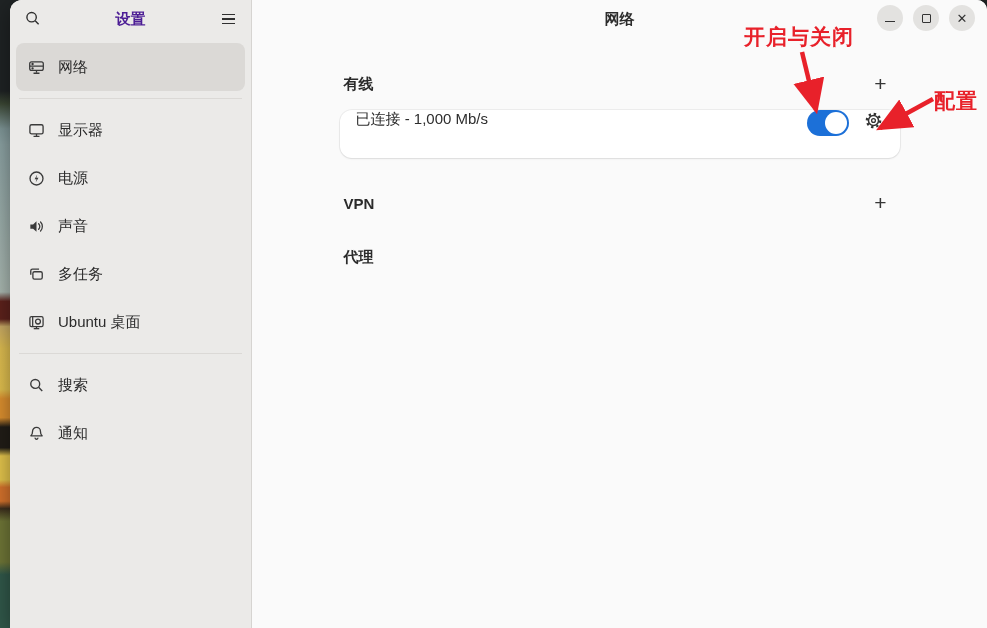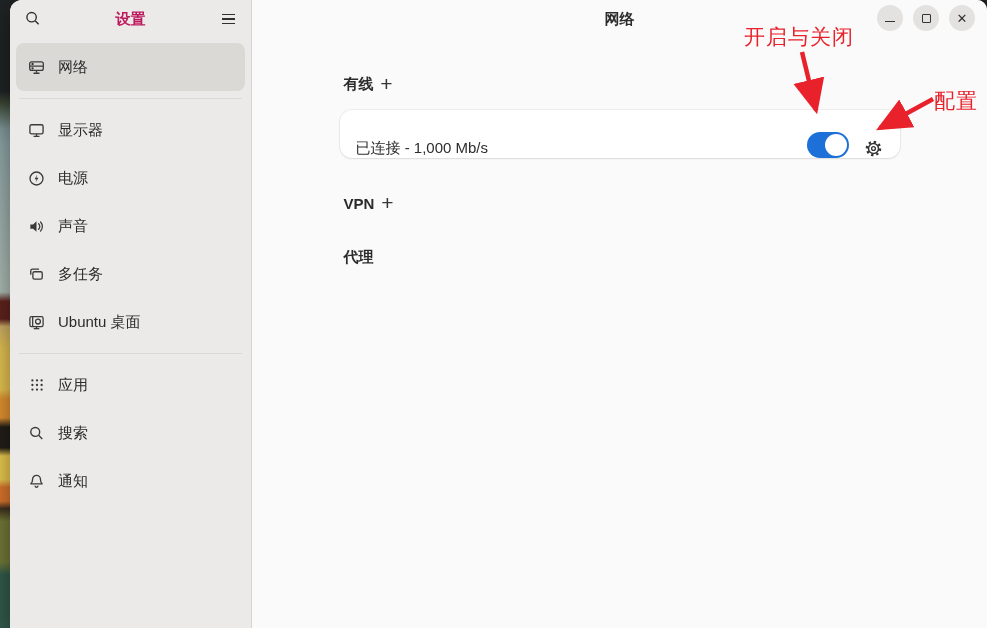--- a/index.html
+++ b/index.html
@@ -28,21 +28,21 @@
     z-index: 1;
   }
 
   
   .sidebar { width: 242px; flex: none; background: #ebeae8; border-right: 1px solid #d6d4d1; }
   .sidebar-header { height: 38px; display: flex; align-items: center; padding: 0 8px; }
   .icon-btn {
     width: 30px; height: 30px; border: none; background: transparent; padding: 0;
     display: flex; align-items: center; justify-content: center; border-radius: 6px; cursor: pointer;
   }
-  .sidebar-title { flex: 1; text-align: center; font-weight: 700; font-size: 15px; color: #be185d; }
+  .sidebar-title { flex: 1; text-align: center; font-weight: 700; font-size: 15px; color: #4c1d95; }
   .hamburger { display: flex; flex-direction: column; gap: 3.2px; }
   .hamburger span { width: 13px; height: 1.5px; background: #2f2f2f; }
 
   .sidebar-list { padding: 5px 6px 0; }
   .side-row {
     height: 48px; border-radius: 8px; display: flex; align-items: center;
     gap: 13px; padding: 0 12px; font-size: 15px; color: #2b2b2b; cursor: pointer;
   }
   .side-row.selected { background: #dbd9d6; }
   .side-row .glyph { width: 17px; height: 20px; display: flex; align-items: center; justify-content: center; flex: none; }
@@ -57,45 +57,45 @@
     width: 26px; height: 26px; border-radius: 50%; border: none; padding: 0; cursor: pointer;
     background: #e3e2e0; display: flex; align-items: center; justify-content: center; color: #333;
   }
   .glyph-min { width: 10px; height: 1.6px; background: #333; margin-top: 7px; }
   .glyph-max { width: 9px; height: 9px; border: 1.5px solid #333; border-radius: 1px; }
   .glyph-close { font-size: 13px; line-height: 1; color: #333; font-weight: 400; }
 
   .content { width: 560px; margin: 0 auto; padding-top: 37px; }
   .section { margin-bottom: 36px; }
   .section-header {
-    display: flex; align-items: center; justify-content: flex-start;
+    display: flex; align-items: center; justify-content: space-between;
     font-weight: 700; font-size: 15px; color: #2b2b2b; height: 18px;
     margin-bottom: 17px; padding-left: 4px;
   }
   .add-btn {
     border: none; background: none; cursor: pointer; padding: 0; margin-right: 6px;
     font-size: 21px; font-weight: 400; color: #363636; width: 26px; height: 24px; line-height: 22px; text-align: center;
   }
   .card {
     background: #fff; border-radius: 12px; height: 48px;
     box-shadow: 0 0 0 1px rgba(0,0,0,.05), 0 1px 2px rgba(0,0,0,.08);
-    display: flex; align-items: flex-end; padding: 0 16px; font-size: 15px; color: #2d2d2d;
+    display: flex; align-items: flex-start; padding: 0 16px; font-size: 15px; color: #2d2d2d;
   }
   .card .label { flex: 1; }
 
   .toggle { width: 42px; height: 26px; border-radius: 13px; background: #1c70d8; position: relative; flex: none; cursor: pointer; }
   .toggle .knob { position: absolute; right: 2px; top: 2px; width: 22px; height: 22px; border-radius: 50%; background: #fff; }
   .gear-btn { margin-left: 15px; border: none; background: none; padding: 0; cursor: pointer; width: 20px; height: 20px; display: flex; align-items: center; justify-content: center; }
 
   .proxy-icon { margin-right: 13px; display: flex; align-items: center; }
   .status { color: #9a9a9a; margin-right: 10px; font-size: 15px; }
 
   
   .note {
-    position: absolute; z-index: 30; color: #e8212a; font-weight: 400;
+    position: absolute; z-index: 30; color: #e8212a; font-weight: 700;
     font-size: 21px; letter-spacing: 1px; pointer-events: none; white-space: nowrap;
   }
   .note-toggle { left: 744px; top: 23px; }
   .note-config { left: 934px; top: 87px; }
   .arrows { position: absolute; left: 0; top: 0; z-index: 29; pointer-events: none; }
 </style>
 </head>
 <body>
 
 <div class="wallpaper"></div>
@@ -189,36 +189,20 @@
             <circle cx="9.4" cy="7.1" r="2.3"></circle>
             <line x1="8" y1="12" x2="8" y2="13.4"></line>
               <line x1="5.4" y1="13.8" x2="10.6" y2="13.8"></line>
           </svg>
         </span>
         <span>Ubuntu 桌面</span>
       </div>
 
       <div class="sep"></div>
 
-      <div class="side-row">
-        <span class="glyph">
-          <svg width="16" height="16" viewBox="0 0 16 16" fill="#3a3a3a">
-            <circle cx="3.4" cy="3.4" r="1.15"></circle>
-              <circle cx="8" cy="3.4" r="1.15"></circle>
-              <circle cx="12.6" cy="3.4" r="1.15"></circle>
-            <circle cx="3.4" cy="8" r="1.15"></circle>
-              <circle cx="8" cy="8" r="1.15"></circle>
-              <circle cx="12.6" cy="8" r="1.15"></circle>
-            <circle cx="3.4" cy="12.6" r="1.15"></circle>
-              <circle cx="8" cy="12.6" r="1.15"></circle>
-              <circle cx="12.6" cy="12.6" r="1.15"></circle>
-          </svg>
-        </span>
-        <span>应用</span>
-      </div>
 
       <div class="side-row">
         <span class="glyph">
           <svg width="17" height="17" viewBox="0 0 16 16" fill="none" stroke="#3a3a3a" stroke-width="1.3">
             <circle cx="6.8" cy="6.5" r="4.2"></circle>
               <line x1="10" y1="9.7" x2="13.4" y2="13.1"></line>
           </svg>
         </span>
         <span>搜索</span>
       </div>

